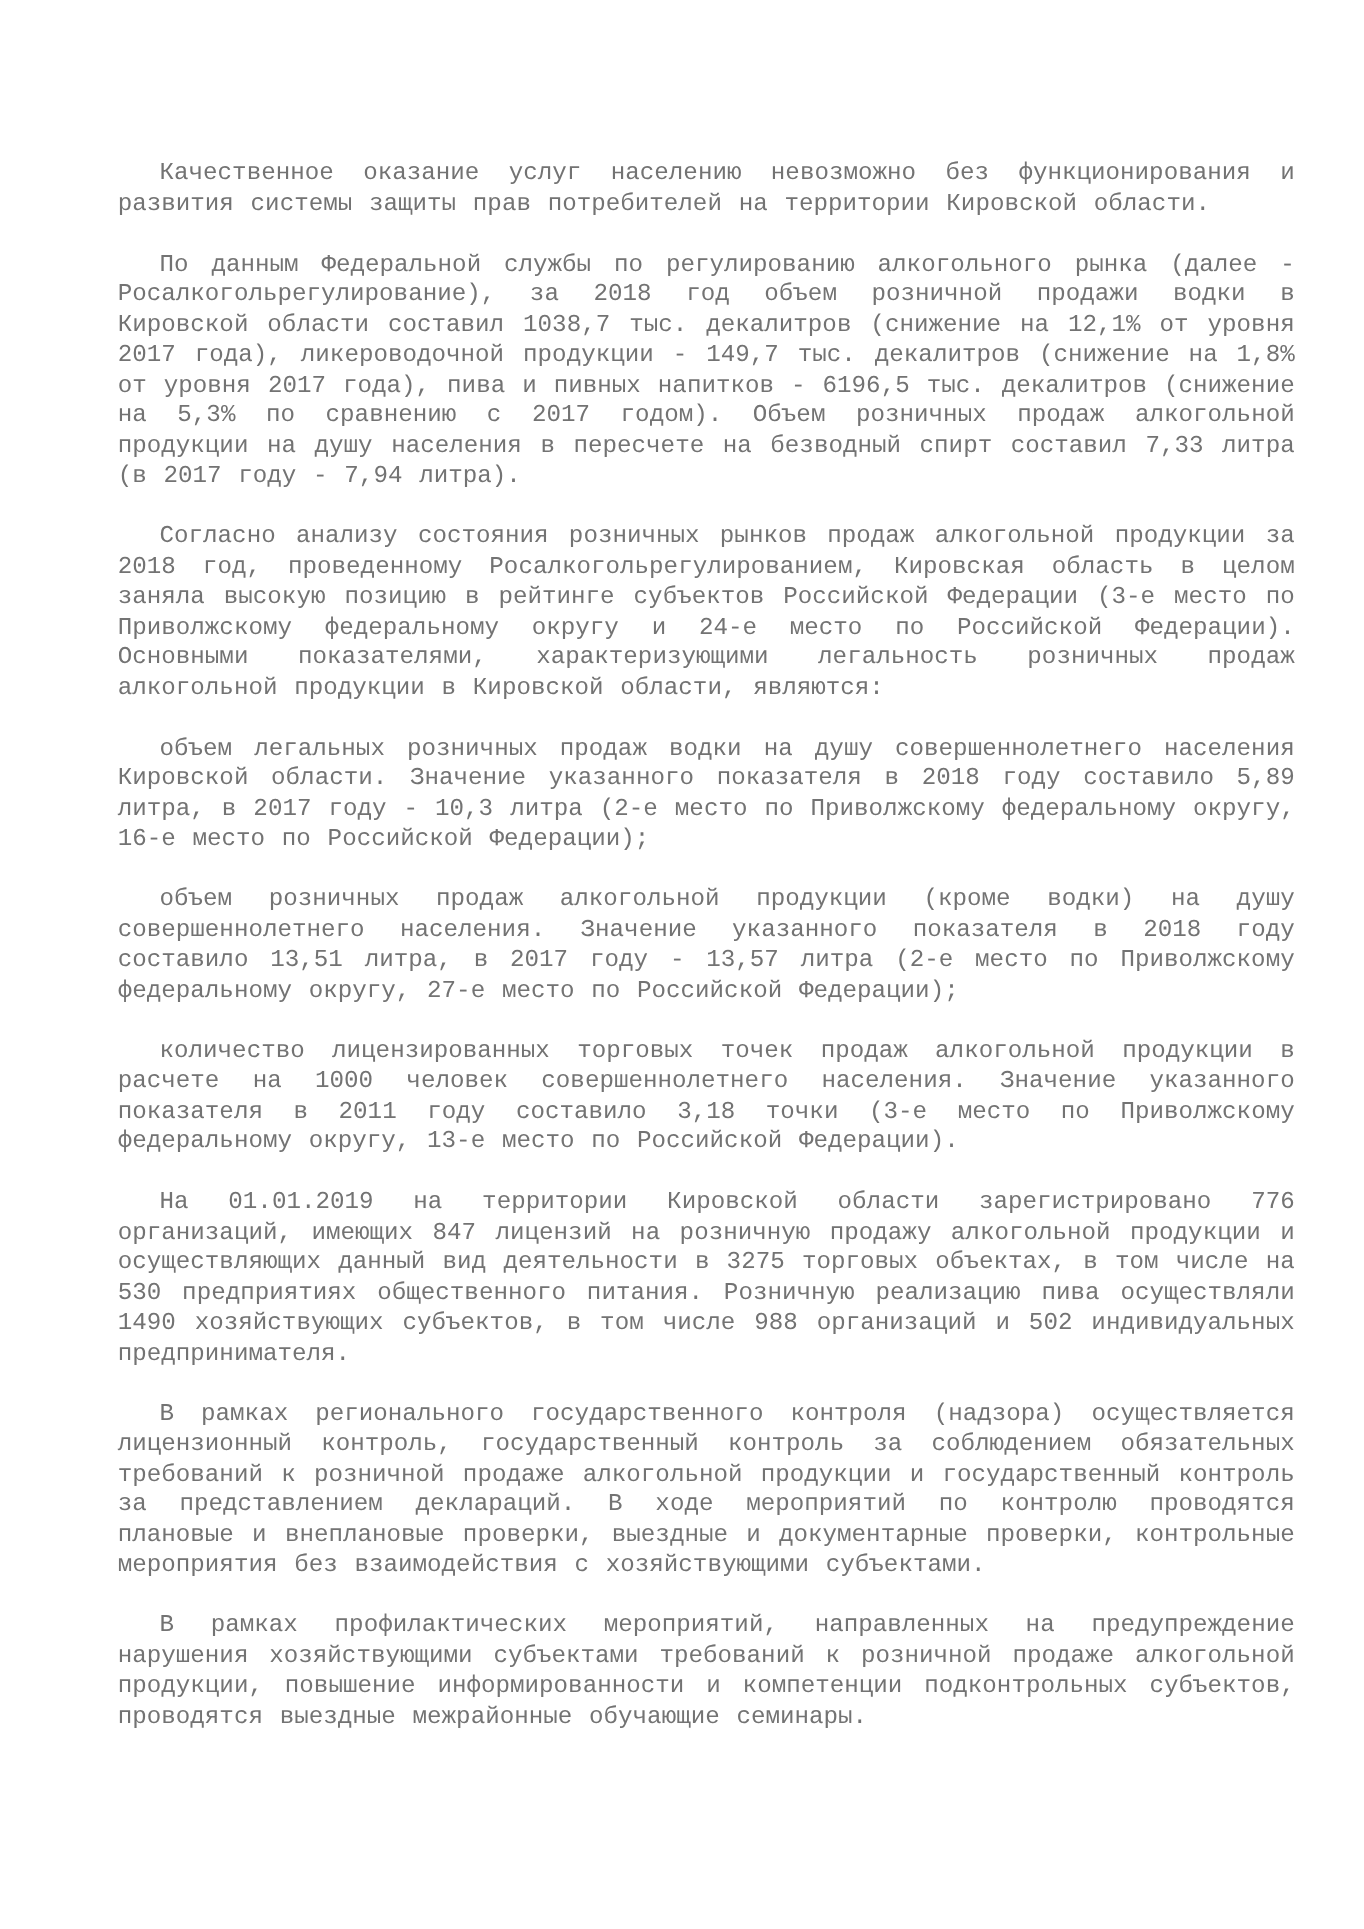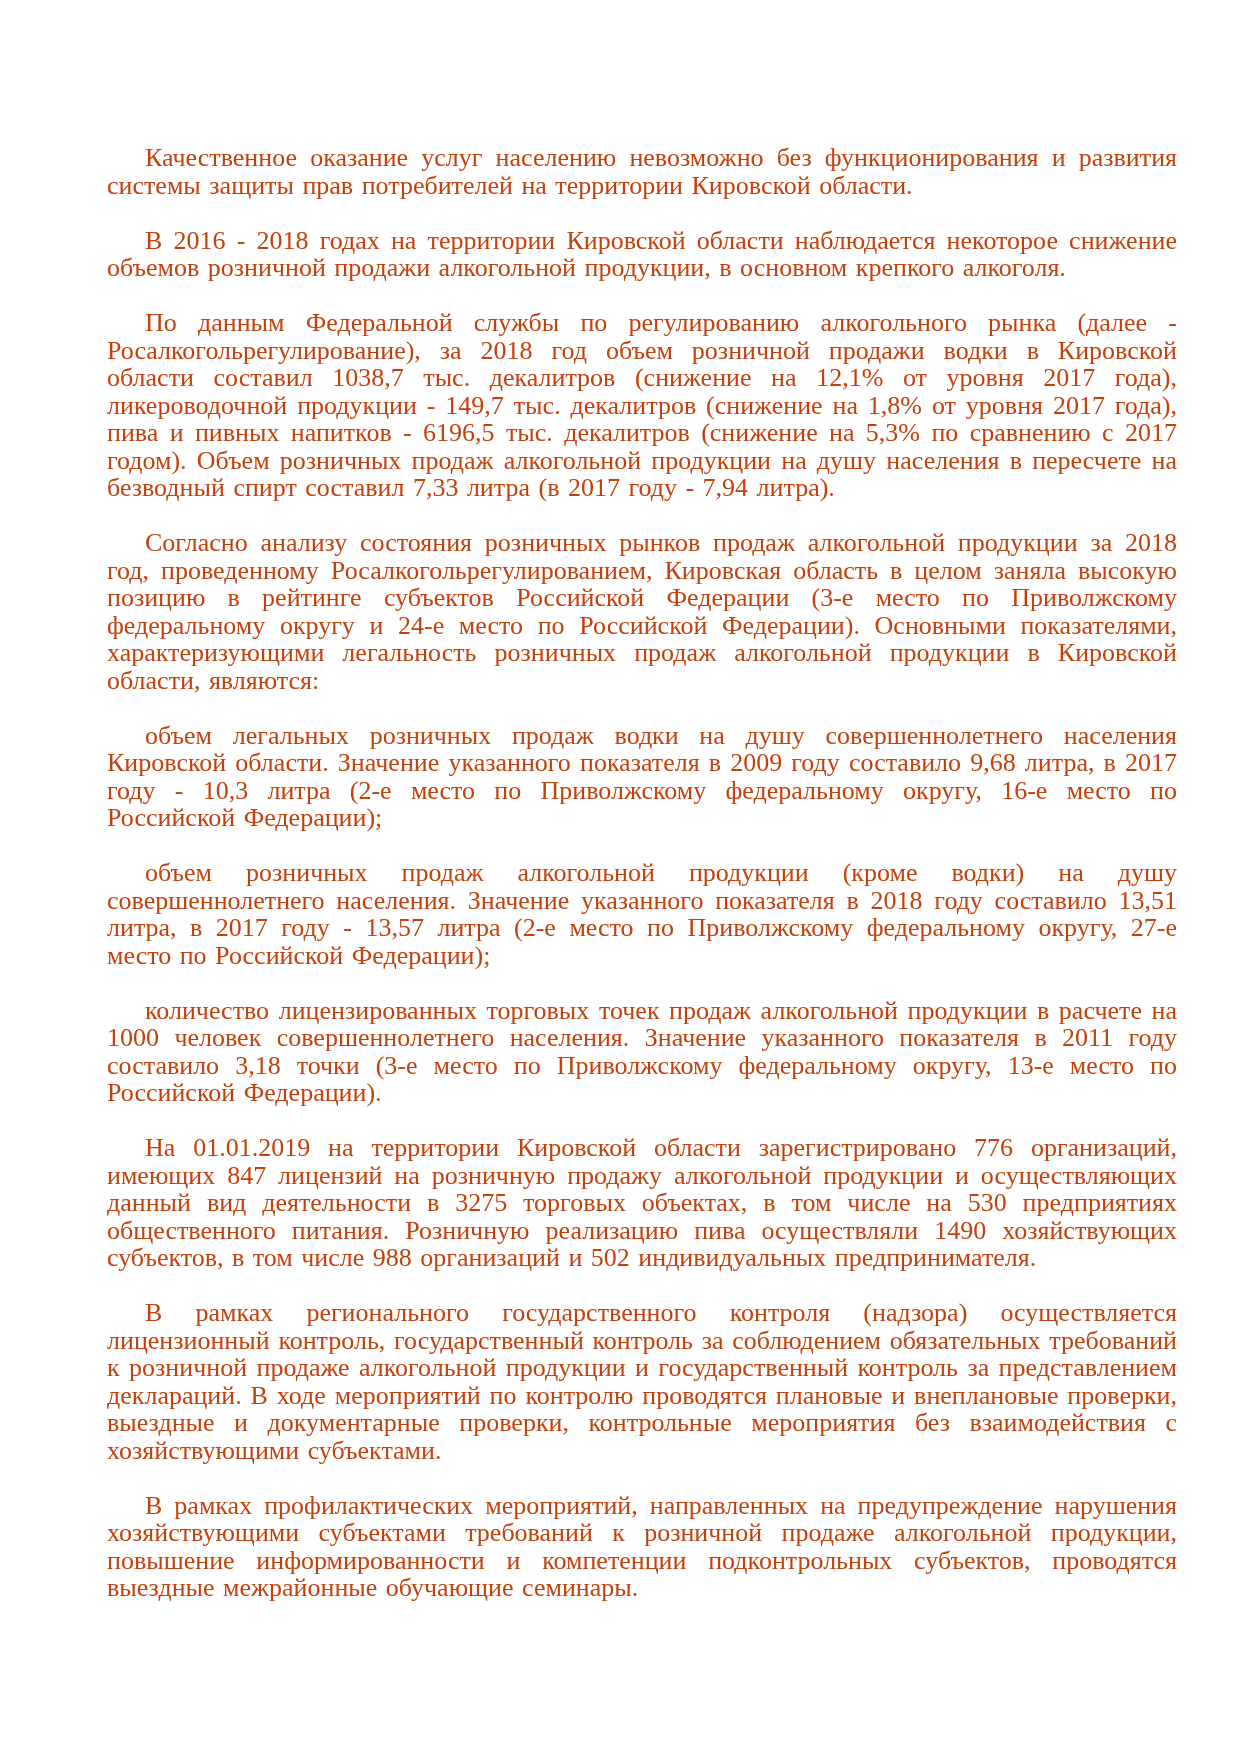--- a/index.html
+++ b/index.html
@@ -10,41 +10,40 @@
   .page {
     position: relative;
     width: 1240px;
     height: 1754px;
     box-sizing: border-box;
     background: #ffffff;
     padding: 144px 63px 0 107px;
     overflow: hidden;
   }
   .doc-body {
-    font-family: Liberation Serif, serif;
-    font-size: 26px;
+    font-family: Liberation Mono, monospace;
+    font-size: 22px;
     line-height: 27.5px;
-    color: #c2410c;
+    color: #737373;
     text-align: justify;
   }
   .doc-body p {
     margin: 0 0 27.5px 0;
     text-indent: 38px;
     word-spacing: 2px;
   }
 </style>
 </head>
 <body>
 
 <div class="page">
   <div class="doc-body">
     <p>Качественное оказание услуг населению невозможно без функционирования и развития системы защиты прав потребителей на территории Кировской области.</p>
-    <p>В 2016 - 2018 годах на территории Кировской области наблюдается некоторое снижение объемов розничной продажи алкогольной продукции, в основном крепкого алкоголя.</p>
     <p>По данным Федеральной службы по регулированию алкогольного рынка (далее - Росалкогольрегулирование), за 2018 год объем розничной продажи водки в Кировской области составил 1038,7 тыс. декалитров (снижение на 12,1% от уровня 2017 года), ликероводочной продукции - 149,7 тыс. декалитров (снижение на 1,8% от уровня 2017 года), пива и пивных напитков - 6196,5 тыс. декалитров (снижение на 5,3% по сравнению с 2017 годом). Объем розничных продаж алкогольной продукции на душу населения в пересчете на безводный спирт составил 7,33 литра (в 2017 году - 7,94 литра).</p>
     <p>Согласно анализу состояния розничных рынков продаж алкогольной продукции за 2018 год, проведенному Росалкогольрегулированием, Кировская область в целом заняла высокую позицию в рейтинге субъектов Российской Федерации (3-е место по Приволжскому федеральному округу и 24-е место по Российской Федерации). Основными показателями, характеризующими легальность розничных продаж алкогольной продукции в Кировской области, являются:</p>
-    <p>объем легальных розничных продаж водки на душу совершеннолетнего населения Кировской области. Значение указанного показателя в 2009 году составило 9,68 литра, в 2017 году - 10,3 литра (2-е место по Приволжскому федеральному округу, 16-е место по Российской Федерации);</p>
+    <p>объем легальных розничных продаж водки на душу совершеннолетнего населения Кировской области. Значение указанного показателя в 2018 году составило 5,89 литра, в 2017 году - 10,3 литра (2-е место по Приволжскому федеральному округу, 16-е место по Российской Федерации);</p>
     <p>объем розничных продаж алкогольной продукции (кроме водки) на душу совершеннолетнего населения. Значение указанного показателя в 2018 году составило 13,51 литра, в 2017 году - 13,57 литра (2-е место по Приволжскому федеральному округу, 27-е место по Российской Федерации);</p>
     <p>количество лицензированных торговых точек продаж алкогольной продукции в расчете на 1000 человек совершеннолетнего населения. Значение указанного показателя в 2011 году составило 3,18 точки (3-е место по Приволжскому федеральному округу, 13-е место по Российской Федерации).</p>
     <p>На 01.01.2019 на территории Кировской области зарегистрировано 776 организаций, имеющих 847 лицензий на розничную продажу алкогольной продукции и осуществляющих данный вид деятельности в 3275 торговых объектах, в том числе на 530 предприятиях общественного питания. Розничную реализацию пива осуществляли 1490 хозяйствующих субъектов, в том числе 988 организаций и 502 индивидуальных предпринимателя.</p>
     <p>В рамках регионального государственного контроля (надзора) осуществляется лицензионный контроль, государственный контроль за соблюдением обязательных требований к розничной продаже алкогольной продукции и государственный контроль за представлением деклараций. В ходе мероприятий по контролю проводятся плановые и внеплановые проверки, выездные и документарные проверки, контрольные мероприятия без взаимодействия с хозяйствующими субъектами.</p>
     <p>В рамках профилактических мероприятий, направленных на предупреждение нарушения хозяйствующими субъектами требований к розничной продаже алкогольной продукции, повышение информированности и компетенции подконтрольных субъектов, проводятся выездные межрайонные обучающие семинары.</p>
   </div>
 </div>
 
 </body></html>

